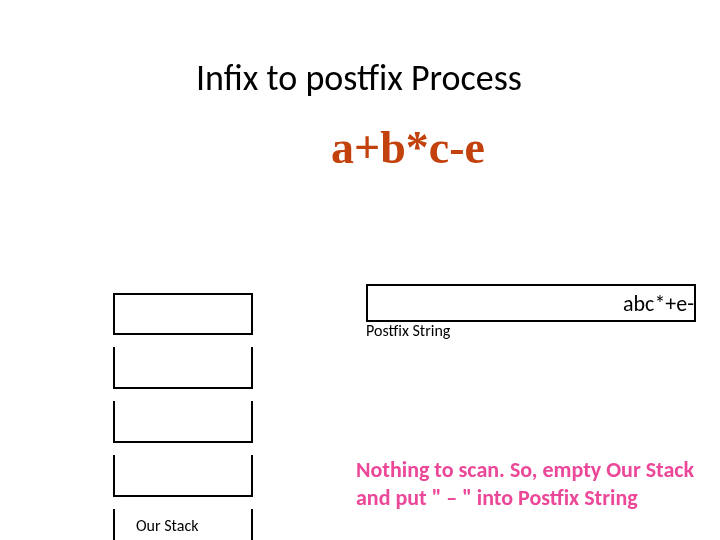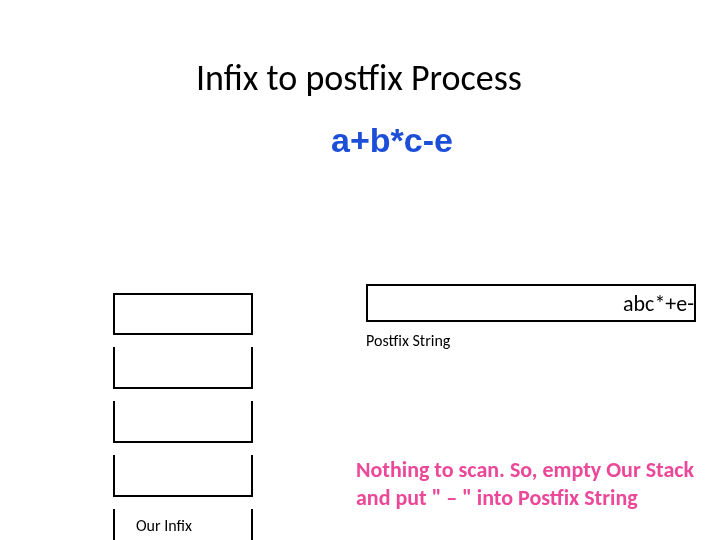--- a/index.html
+++ b/index.html
@@ -19,24 +19,24 @@
       top: 20px;
       left: 160px;
       font-size: 36px;
       color: #000;
       font-weight: 400;
     }
     .expression {
       position: absolute;
       top: 85px;
       left: 295px;
-      font-size: 34px;
+      font-size: 46px;
       font-weight: bold;
-      font-family: Liberation Sans, sans-serif;
-      color: #1d4ed8;
+      font-family: Liberation Serif, serif;
+      color: #c2410c;
     }
     .stack-container {
       position: absolute;
       top: 245px;
       left: 65px;
       width: 140px;
     }
     .stack-cell {
       width: 140px;
       height: 42px;
@@ -61,21 +61,21 @@
       width: 330px;
       height: 38px;
       border: 2px solid #000;
       text-align: right;
       line-height: 36px;
       font-size: 22px;
       color: #000;
     }
     .postfix-label {
       position: absolute;
-      top: 295px;
+      top: 285px;
       left: 330px;
       font-size: 16px;
       color: #000;
     }
     .explanation {
       position: absolute;
       top: 420px;
       left: 320px;
       width: 370px;
       font-size: 22px;
@@ -92,19 +92,19 @@
 <div class="expression">a+b*c-e</div>
 
 <div class="stack-container">
   <div class="stack-cell"></div>
   <div class="stack-cell"></div>
   <div class="stack-cell"></div>
   <div class="stack-cell"></div>
   <div class="stack-cell"></div>
 </div>
 
-<div class="stack-label">Our Infix</div>
+<div class="stack-label">Our Stack</div>
 
 <div class="postfix-box">abc*+e-</div>
 
 <div class="postfix-label">Postfix String</div>
 
 <div class="explanation">Nothing to scan. So, empty Our Stack and put " – " into Postfix String</div>
 
 </body></html>

